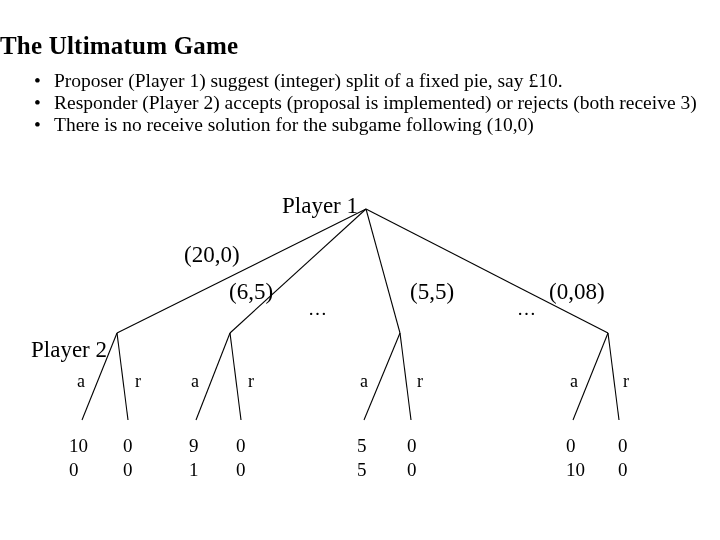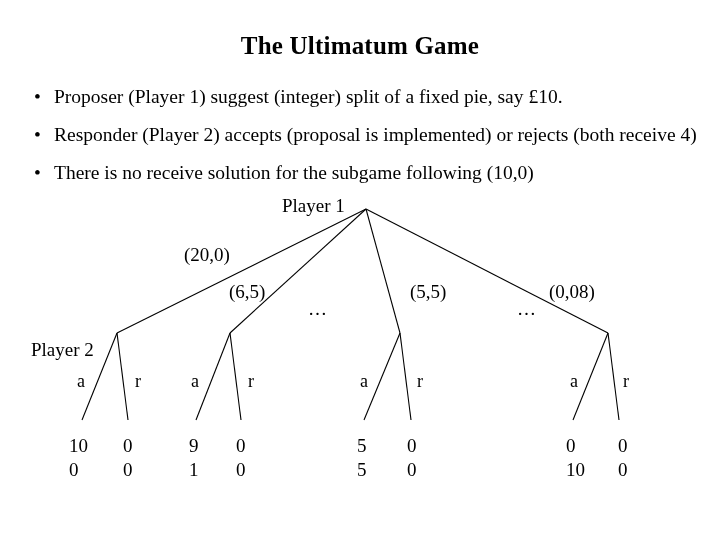--- a/index.html
+++ b/index.html
@@ -14,21 +14,21 @@
     background: #ffffff;
     overflow: hidden;
     font-family: "Liberation Serif", "DejaVu Serif", serif;
     color: #000000;
   }
   #title {
     position: absolute;
     left: 0;
     top: 33px;
     width: 720px;
-    text-align: center;
+    text-align: left;
     font-size: 25px;
     font-weight: bold;
     letter-spacing: 0.2px;
     line-height: 1.05;
   }
   #bullets {
     position: absolute;
     left: 18px;
     top: 70px;
     width: 690px;
@@ -43,35 +43,34 @@
   }
   .bullet-dot {
     position: absolute;
     left: 16px;
     top: 0px;
     font-size: 19.5px;
     line-height: 22px;
   }
   .bullet-text {
     display: block;
-    margin-top: 16px;
   }
 
   
   #tree {
     position: absolute;
     left: 0;
     top: 0;
     width: 720px;
     height: 540px;
     pointer-events: none;
   }
   .lbl {
     position: absolute;
-    font-size: 19px;
+    font-size: 23px;
     line-height: 19px;
     white-space: nowrap;
   }
   .lbl-small {
     position: absolute;
     font-size: 18px;
     line-height: 18px;
     white-space: nowrap;
   }
   .payoff-num {
@@ -94,21 +93,21 @@
 
   <div id="title">The Ultimatum Game</div>
 
   <div id="bullets">
     <div class="bullet-row">
       <span class="bullet-dot">•</span>
       <span class="bullet-text">Proposer (Player 1) suggest (integer) split of a fixed pie, say £10.</span>
     </div>
     <div class="bullet-row">
       <span class="bullet-dot">•</span>
-      <span class="bullet-text">Responder (Player 2) accepts (proposal is implemented) or rejects (both receive 4)</span>
+      <span class="bullet-text">Responder (Player 2) accepts (proposal is implemented) or rejects (both receive 3)</span>
     </div>
     <div class="bullet-row">
       <span class="bullet-dot">•</span>
       <span class="bullet-text">There is no receive solution for the subgame following (10,0)</span>
     </div>
   </div>
 
   <svg id="tree" viewBox="0 0 720 540">
     <g stroke="#000000" stroke-width="1.1" fill="none" shape-rendering="geometricPrecision">
 

